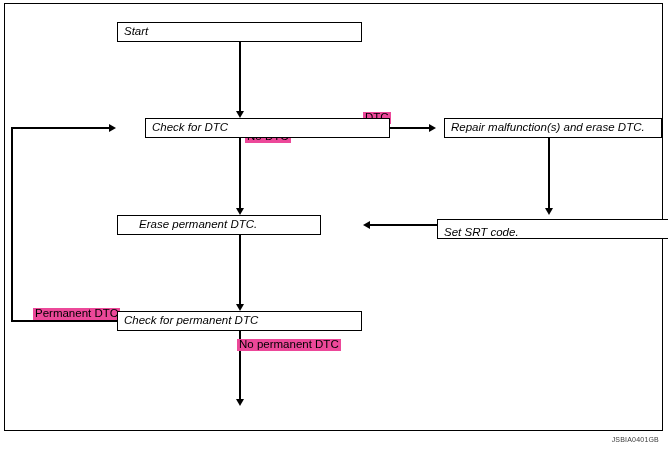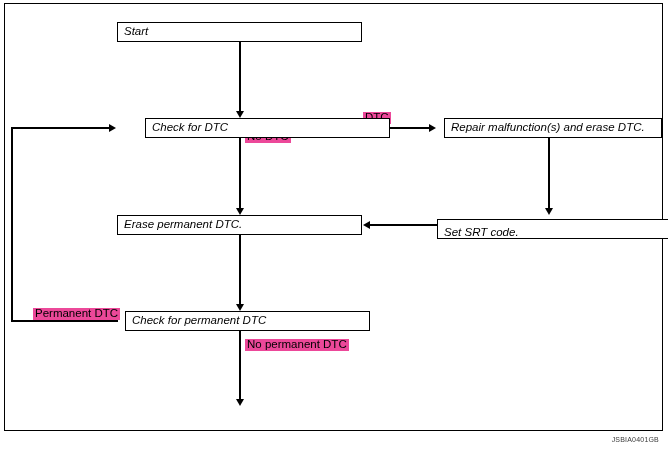--- a/index.html
+++ b/index.html
@@ -111,29 +111,29 @@
   </div>
 
   <div class="node" style="left:117px; top:118px; width:245px;margin-left:28px;">
     <span class="node-label">Check for DTC</span>
   </div>
 
   <div class="node" style="left:437px; top:118px; width:218px;margin-left:7px;">
     <span class="node-label">Repair malfunction(s) and erase DTC.</span>
   </div>
 
-  <div class="node" style="left:117px; top:215px; width:245px;">
+  <div class="node" style="left:117px; top:215px; width:204px;padding-left:15px;">
     <span class="node-label">Erase permanent DTC.</span>
   </div>
 
   <div class="node" style="left:437px; top:219px; width:244px;align-items:flex-end;">
     <span class="node-label">Set SRT code.</span>
   </div>
 
-  <div class="node" style="left:125px; top:311px; width:245px;">
+  <div class="node" style="left:117px; top:311px; width:245px;">
     <span class="node-label">Check for permanent DTC</span>
   </div>
 
 
   <div class="line v" style="left:239px; top:42px; height:70px;"></div>
   <div class="arrow down" style="left:236px; top:111px;"></div>
 
   <div class="line h" style="left:362px; top:127px; width:68px;"></div>
   <div class="arrow right" style="left:429px; top:124px;"></div>
 
@@ -156,17 +156,17 @@
   <div class="line v" style="left:11px; top:127px; height:194px;"></div>
   <div class="line h" style="left:11px; top:127px; width:99px;"></div>
   <div class="arrow right" style="left:109px; top:124px;"></div>
 
   <div class="edge-label" style="left:363px; top:112px;">DTC</div>
 
   <div class="edge-label" style="left:245px; top:131px;">No DTC</div>
 
   <div class="edge-label" style="left:33px; top:308px;text-align:right;">Permanent DTC</div>
 
-  <div class="edge-label" style="left:245px; top:339px;text-align:center;">No permanent DTC</div>
+  <div class="edge-label" style="left:237px; top:339px;text-align:center;">No permanent DTC</div>
 
   <div id="figure-id">JSBIA0401GB</div>
 
 </div>
 
 </body></html>

